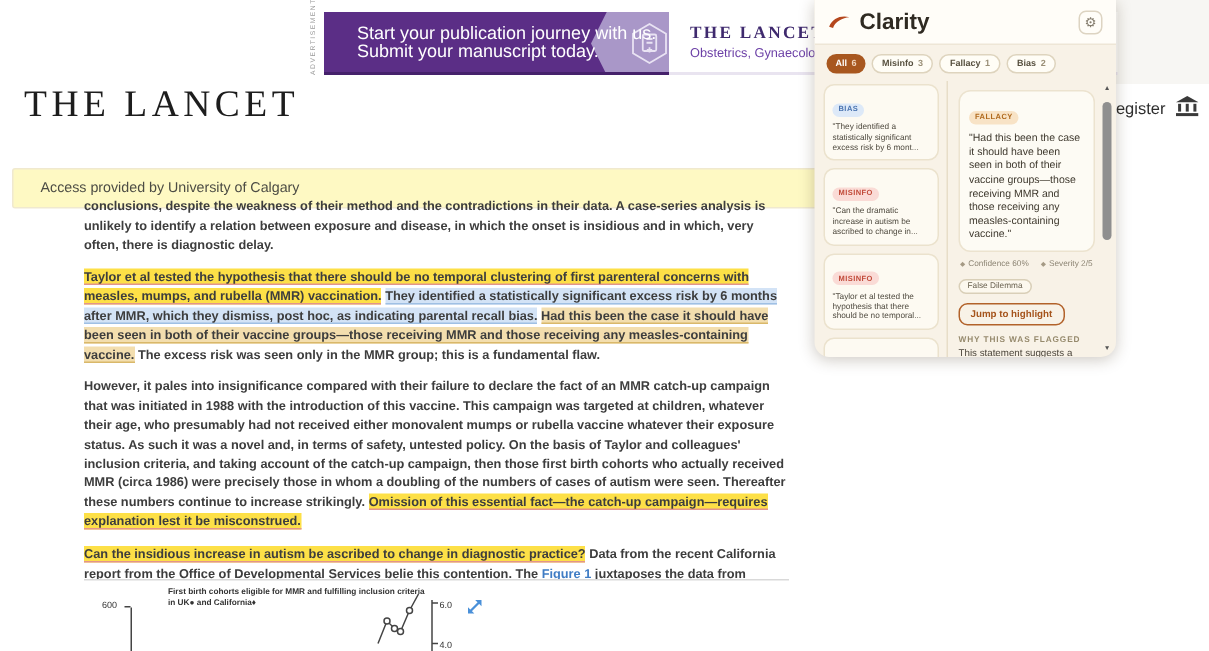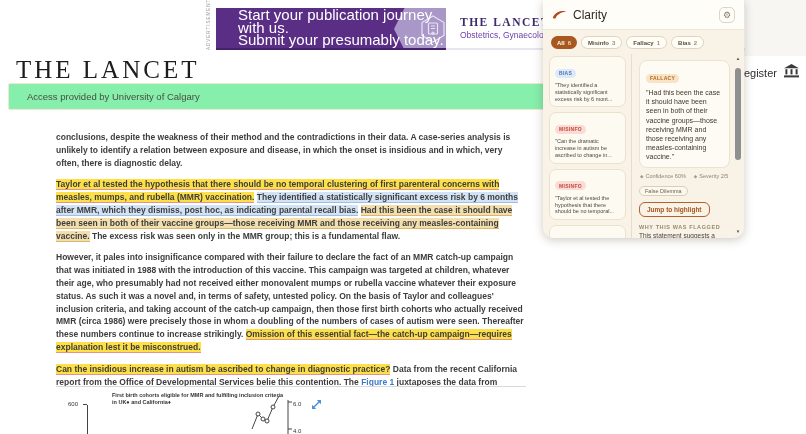--- a/index.html
+++ b/index.html
@@ -8,38 +8,38 @@
   .screen { position:relative; width:806px; height:434px; overflow:hidden; background:#fff; }
 
   
   .top-right-bg { position:absolute; left:743px; top:0; width:63px; height:56px; background:#f7f6f3; }
   .ad-vert { position:absolute; left:206px; top:9px; height:41px; writing-mode:vertical-rl;
     transform:rotate(180deg); font-size:4.5px; letter-spacing:1px; color:#9a9a9a; }
   .ad { position:absolute; left:216px; top:8px; width:529px; height:42px; display:flex; }
   .ad-purple { position:relative; width:230px; height:42px; background:#5b2e86; overflow:hidden;
     display:flex; flex-direction:column; justify-content:center; padding-left:22px;
     border-bottom:2px solid #45216b; }
-  .ad-purple .l { color:#fff; font-size:15px; line-height:12.5px; position:relative; z-index:2; }
+  .ad-purple .l { color:#fff; font-size:12px; line-height:12.5px; position:relative; z-index:2; }
   .ad-hex { position:absolute; right:-26px; top:-18px; width:78px; height:78px; background:#a997c8;
     clip-path:polygon(25% 0,75% 0,100% 50%,75% 100%,25% 100%,0 50%); display:flex;
     align-items:center; justify-content:center; z-index:1; }
   .ad-white { flex:1; background:#fff; display:flex; flex-direction:column; justify-content:center;
     padding-left:14px; border-bottom:2px solid #e9e4f0; overflow:hidden; }
   .ad-brand { color:#3f2a6e; font-size:11.5px; font-weight:bold; letter-spacing:1.5px;
     font-family:"Liberation Serif", serif; white-space:nowrap; }
   .ad-sub { color:#6b3fa6; font-size:8.5px; margin-top:2px; white-space:nowrap; }
 
   
   .lancet-logo { position:absolute; left:16px; top:56px; font-family:"Liberation Serif", serif;
     font-size:25px; letter-spacing:3px; color:#1d1d1d; }
   .nav-register { position:absolute; left:736px; top:67px; font-size:11px; color:#2e2e2e; }
   .nav-bank { position:absolute; left:784px; top:64px; width:15px; height:14px; }
 
   
-  .notice { position:absolute; left:8px; top:83px; width:736px; height:27px; background:#86efac;
+  .notice { position:absolute; left:8px; top:112px; width:736px; height:27px; background:#fef9c3;
     border:1px solid #f0e9cf; border-radius:2px; display:flex; align-items:center; }
   .notice-text { margin-left:18px; font-size:9.5px; color:#4c4c44; }
   .notice-close { position:absolute; right:12px; top:7px; font-size:9px; color:#555; cursor:pointer; }
 
   
   .article { position:absolute; left:56px; top:131px; width:471px; font-size:8.5px;
     line-height:12.8px; color:#3d3d3d; }
   .article p { margin-bottom:9px;font-weight:bold; }
   .hl-red { background:#fde047; border-bottom:1px solid #e2948c; }
   .hl-blue { background:#d3e3f6; border-bottom:1px solid #9fc0e4; }
@@ -57,21 +57,21 @@
   .fig-chart { position:absolute; left:238px; top:9px; }
   .fig-tick-r1 { position:absolute; left:293px; top:15px; font-size:6px; color:#333; }
   .fig-tick-r2 { position:absolute; left:293px; top:42px; font-size:6px; color:#333; }
   .fig-expand { position:absolute; left:310px; top:12px; cursor:pointer; }
 
   
   .panel { position:absolute; left:543px; top:0; width:201px; height:238px; background:#f8f2e7;
     border-radius:0 0 10px 10px; box-shadow:0 2px 10px rgba(60,45,20,.25); overflow:hidden; }
   .panel-header { height:30px; background:#fffdf8; border-bottom:1px solid #eee6d6; display:flex;
     align-items:center; padding:0 9px; }
-  .panel-title { font-size:12px; font-weight:normal; color:#2f2a22; margin-left:6px; flex:1; }
+  .panel-title { font-size:15px; font-weight:bold; color:#2f2a22; margin-left:6px; flex:1; }
   .gear-btn { width:16px; height:16px; border:1px solid #ddd4c2; border-radius:5px; display:flex;
     align-items:center; justify-content:center; font-size:9px; color:#857d6e; cursor:pointer;
     background:#fffdf8; }
   .tabs { display:flex; gap:4px; padding:6px 8px 5px 8px; align-items:center; }
   .pill { display:inline-flex; align-items:center; gap:3px; height:13px; border-radius:7px;
     font-size:6px; font-weight:bold; padding:0 6px; cursor:pointer; white-space:nowrap; }
   .pill.active { background:#a8571f; color:#fff; }
   .pill.active .cnt { color:#f0d4bc; }
   .pill.inactive { background:#fffdf6; border:1px solid #ded4be; color:#57503f; }
   .pill.inactive .cnt { color:#9a8f77; }
@@ -108,21 +108,21 @@
 <body>
 
 <div class="screen">
 
   <div class="top-right-bg"></div>
 
   <div class="ad-vert">ADVERTISEMENT</div>
   <div class="ad">
     <div class="ad-purple">
       <div class="l">Start your publication journey with us.</div>
-      <div class="l">Submit your presumably today.</div>
+      <div class="l">Submit your manuscript today.</div>
       <div class="ad-hex">
         <svg width="26" height="28" viewBox="0 0 26 28" fill="none" stroke="#e9e3f3" stroke-width="1.2">
           <polygon points="13,1 24,7.5 24,20.5 13,27 2,20.5 2,7.5"></polygon>
           <rect x="8.5" y="8" width="9" height="11" rx="1"></rect>
           <path d="M11 11h4 M11 13.5h4 M13 16.5v3.5 M11.2 18.2h3.6"></path>
         </svg>
       </div>
     </div>
     <div class="ad-white">
       <div class="ad-brand">THE LANCET</div>

